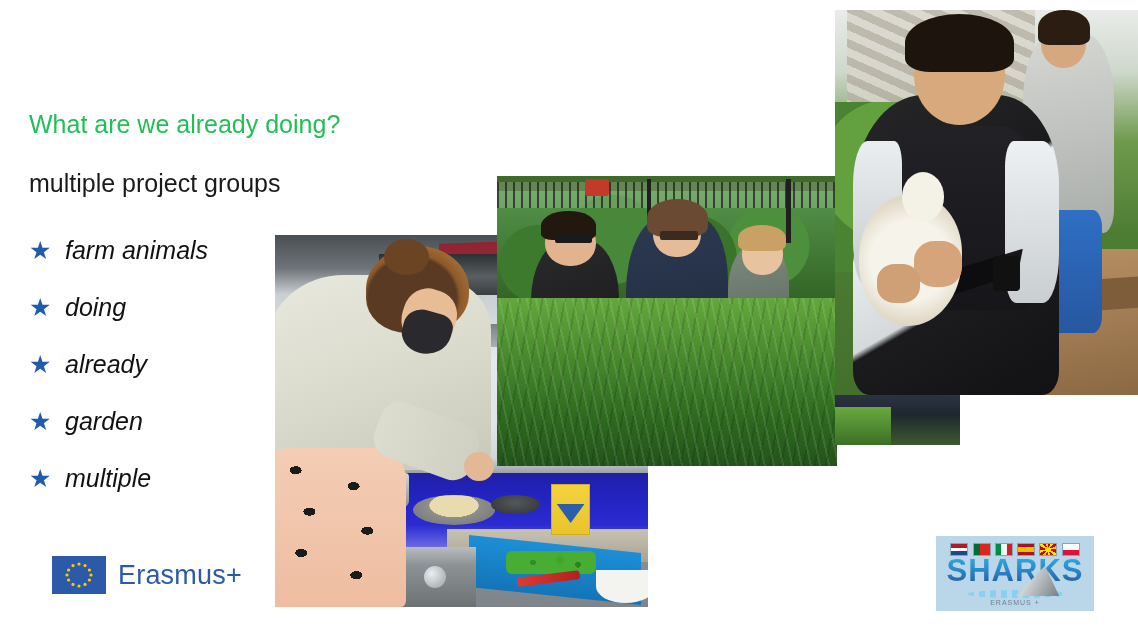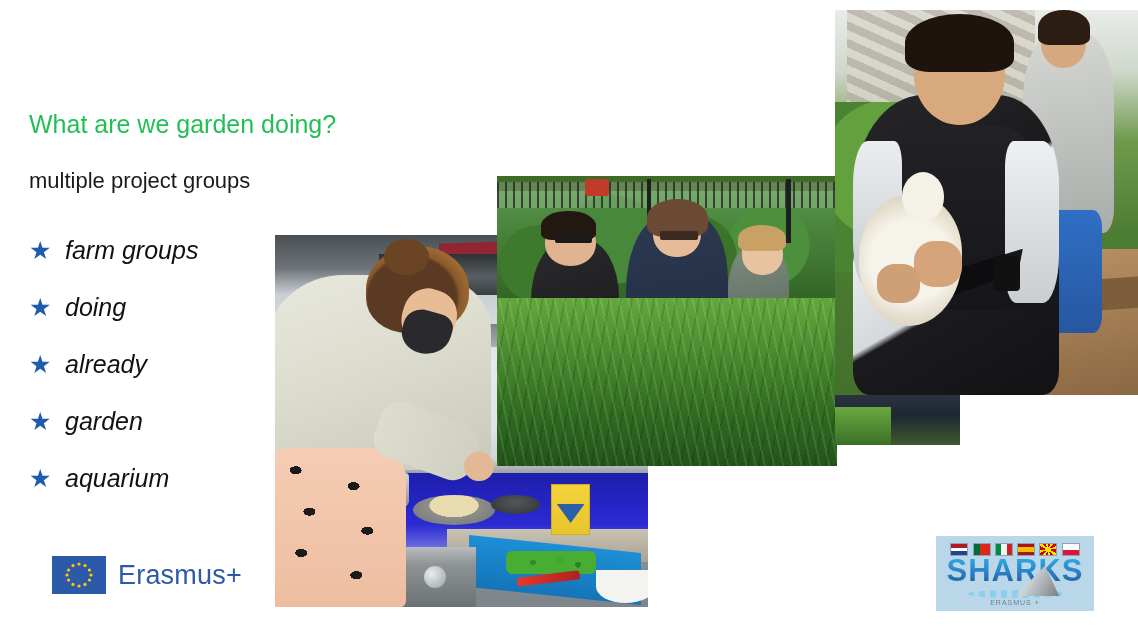--- a/index.html
+++ b/index.html
@@ -20,21 +20,21 @@
     line-height:1;white-space:nowrap;
   }
 
   
   .heading-green{
     position:absolute;left:29px;top:109px;
     font-size:25px;color:#22BF57;line-height:1.2;white-space:nowrap;
   }
   .subline{
     position:absolute;left:29px;top:168px;
-    font-size:22px;color:#1a1a1a;line-height:1.2;white-space:nowrap;
+    font-size:25px;color:#1a1a1a;line-height:1.2;white-space:nowrap;
   }
   .bullet-list{position:absolute;left:29px;top:222px;margin:0;padding:0;list-style:none;}
   .bullet-item{
     display:flex;align-items:center;gap:14px;height:57px;
   }
   .bullet-star{color:#1F5CAD;font-size:25px;line-height:1;flex:none;width:22px;text-align:center;}
   .bullet-label{
     font-size:25px;font-style:italic;color:#111;white-space:nowrap;
   }
 
@@ -168,44 +168,44 @@
   .sharks-wave{position:absolute;left:20%;top:72%;width:62%;height:10%;
     background:repeating-linear-gradient(90deg,#7fd0ef 0 6px,transparent 6px 11px);opacity:.85;border-radius:50%;}
   .sharks-sub{position:absolute;left:0;top:84%;width:100%;text-align:center;font-size:7px;color:#6a7f8c;letter-spacing:1px;}
 </style>
 </head>
 <body>
 
 <div class="slide">
 
 
-  <div class="heading-green">What are we garden doing?</div>
+  <div class="heading-green">What are we already doing?</div>
 
   <div class="subline">multiple project groups</div>
 
   <ul class="bullet-list">
     <li class="bullet-item">
       <span class="bullet-star">★</span>
-      <span class="bullet-label">farm groups</span>
+      <span class="bullet-label">farm animals</span>
     </li>
     <li class="bullet-item">
       <span class="bullet-star">★</span>
       <span class="bullet-label">doing</span>
     </li>
     <li class="bullet-item">
       <span class="bullet-star">★</span>
       <span class="bullet-label">already</span>
     </li>
     <li class="bullet-item">
       <span class="bullet-star">★</span>
       <span class="bullet-label">garden</span>
     </li>
     <li class="bullet-item">
       <span class="bullet-star">★</span>
-      <span class="bullet-label">aquarium</span>
+      <span class="bullet-label">multiple</span>
     </li>
   </ul>
 
   <div class="photo photo-cooking">
     <div class="ck-wall"></div>
     <div class="ck-red"></div>
     <div class="ck-hood"></div>
     <div class="ck-hood2"></div>
     <div class="ck-cooktop"></div>
     <div class="ck-counter"></div>

